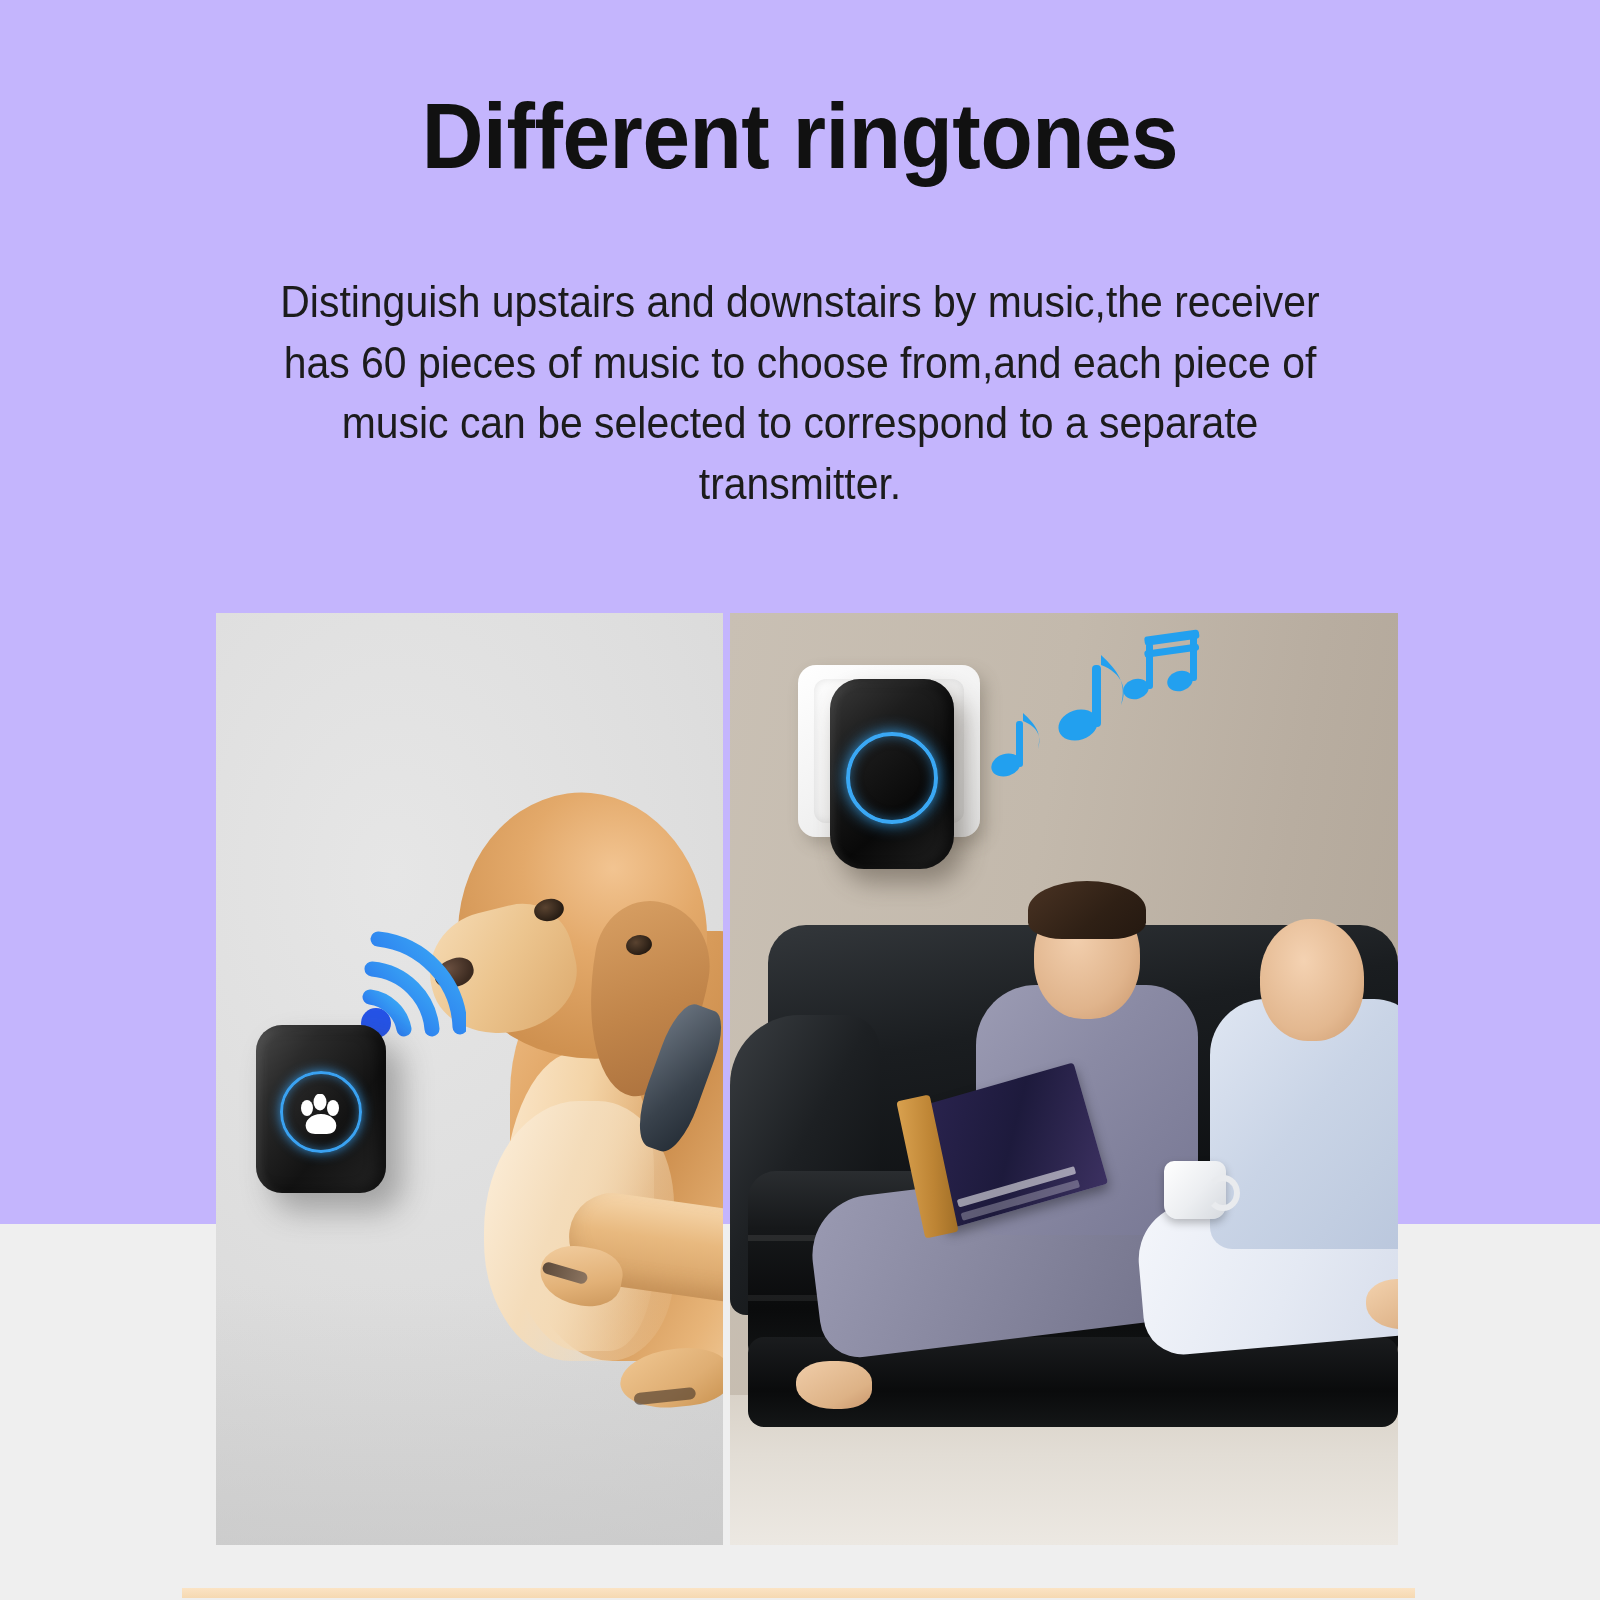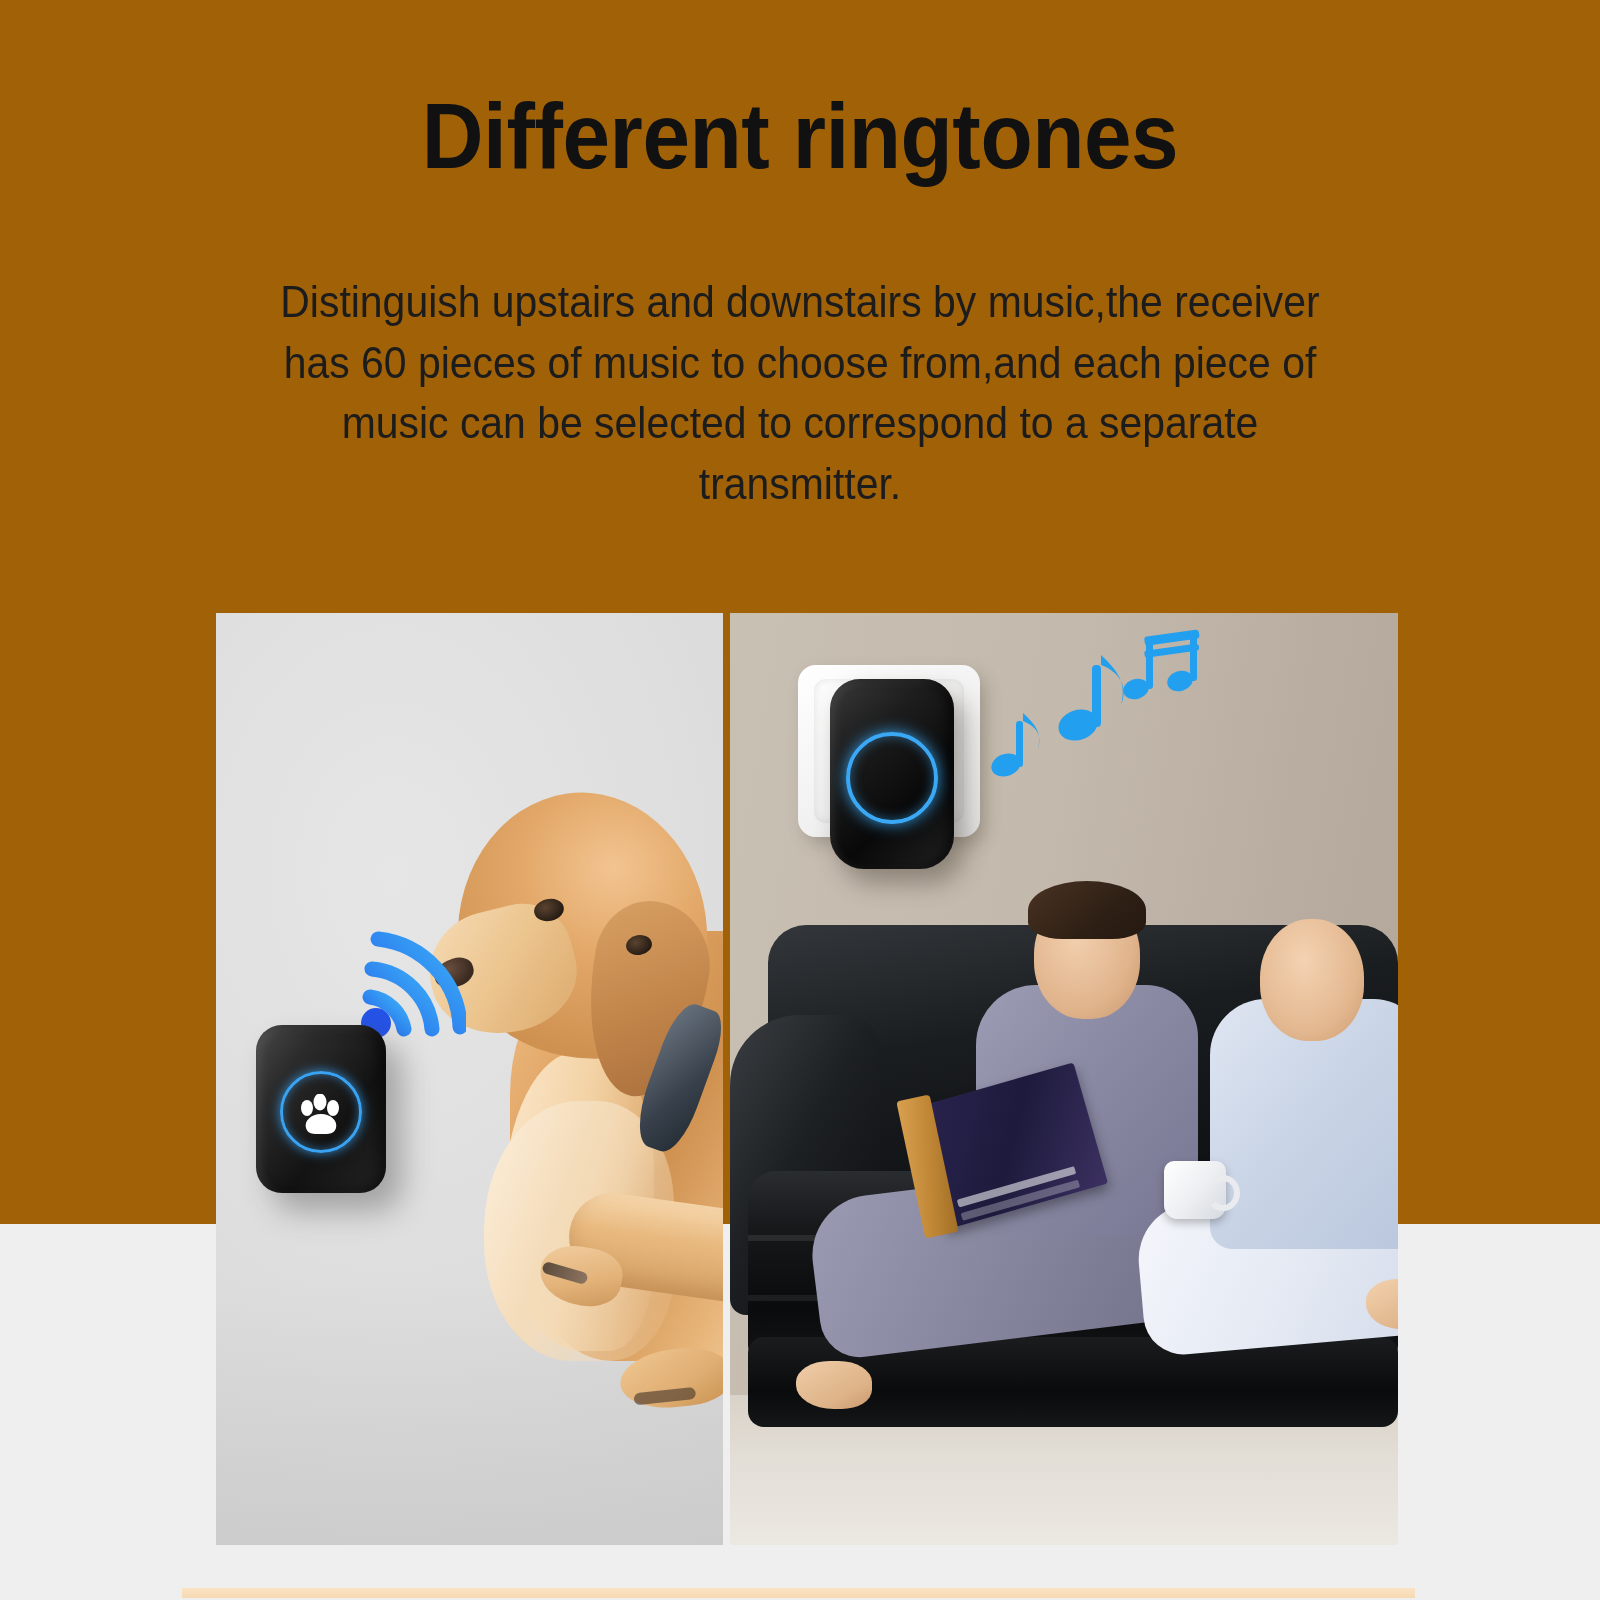--- a/index.html
+++ b/index.html
@@ -8,21 +8,21 @@
   html, body {
     width:1600px; height:1600px;
     background:#efefef;
     font-family:"Liberation Sans", sans-serif;
     overflow:hidden;
   }
 
   .page {
     position:relative;
     width:1600px; height:1224px;
-    background:#a16207;
+    background:#c4b5fd;
   }
 
   
   .headline {
     position:absolute;
     left:0; top:88px; width:1600px;
     text-align:center;
     font-size:92px;
     font-weight:700;
     letter-spacing:-0.5px;

